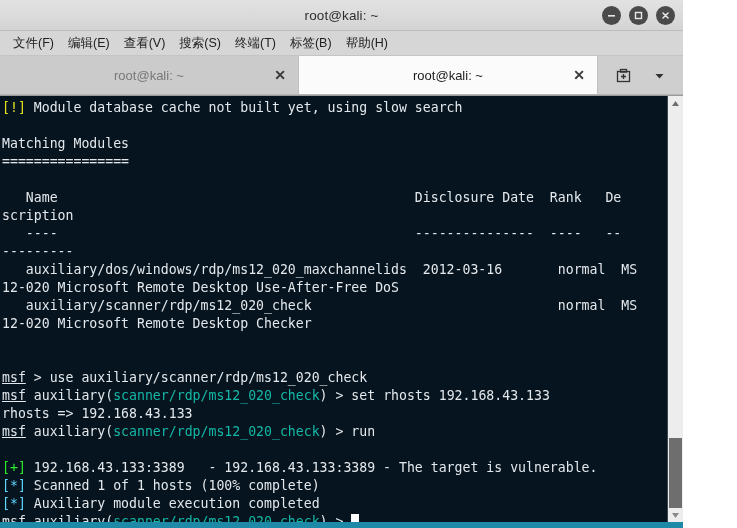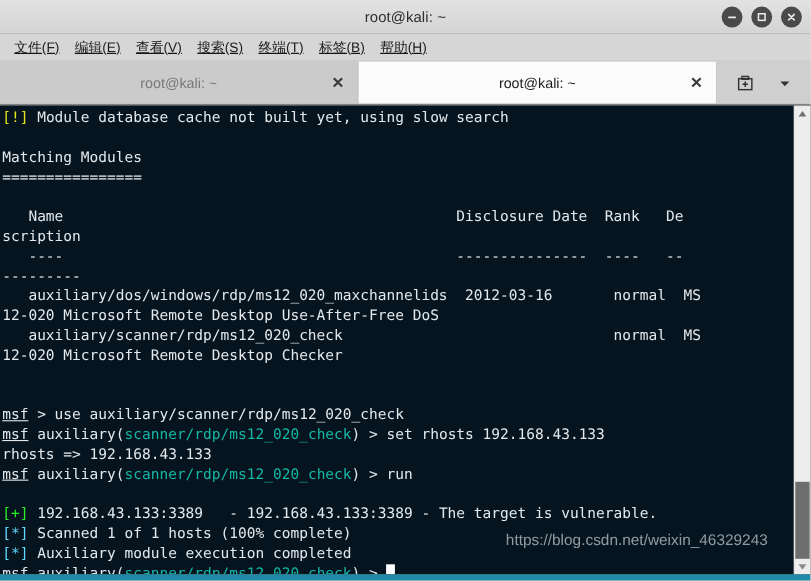--- a/index.html
+++ b/index.html
@@ -10,21 +10,21 @@
   }
   body {
     width: 737px;
     height: 528px;
     overflow: hidden;
     font-family: "Liberation Sans", sans-serif;
   }
 
   #window {
     position: relative;
-    width: 737px;
+    width: 683px;
     height: 528px;
     background: #d6d6d6;
     display: flex;
     flex-direction: column;
     overflow: hidden;
   }
 
   
   #titlebar {
     position: relative;
@@ -65,21 +65,20 @@
 
   
   #menubar {
     height: 24px;
     min-height: 24px;
     background: #d6d6d6;
     display: flex;
     align-items: center;
     padding-left: 6px;
     border-bottom: 1px solid #c4c4c4;
-    text-decoration: underline;
   }
   .menu-item {
     font-size: 12.5px;
     color: #202020;
     padding: 2px 7px;
     cursor: default;
     white-space: nowrap;
     font-family: "Liberation Sans", sans-serif;
   }
 
@@ -296,21 +295,20 @@
         <svg width="13" height="13" viewBox="0 0 13 13">
           <path d="M2.5 5 L6.5 9.5 L10.5 5 Z" fill="#333"></path>
         </svg>
       </div>
     </div>
   </div>
 
   <div id="terminal-wrap">
     <div id="terminal">
       <div id="term-text"><span class="ln"><span class="c-yellow">[!]</span><span class="c-white"> Module database cache not built yet, using slow search</span></span><span class="ln"><span class="c-white"></span></span><span class="ln"><span class="c-white">Matching Modules</span></span><span class="ln"><span class="c-white">================</span></span><span class="ln"><span class="c-white"></span></span><span class="ln"><span class="c-white">   Name                                             Disclosure Date  Rank   De</span></span><span class="ln"><span class="c-white">scription</span></span><span class="ln"><span class="c-white">   ----                                             ---------------  ----   --</span></span><span class="ln"><span class="c-white">---------</span></span><span class="ln"><span class="c-white">   auxiliary/dos/windows/rdp/ms12_020_maxchannelids  2012-03-16       normal  MS</span></span><span class="ln"><span class="c-white">12-020 Microsoft Remote Desktop Use-After-Free DoS</span></span><span class="ln"><span class="c-white">   auxiliary/scanner/rdp/ms12_020_check                               normal  MS</span></span><span class="ln"><span class="c-white">12-020 Microsoft Remote Desktop Checker</span></span><span class="ln"><span class="c-white"></span></span><span class="ln"><span class="c-white"></span></span><span class="ln"><span class="c-blue">msf</span><span class="c-white"> &gt; use auxiliary/scanner/rdp/ms12_020_check</span></span><span class="ln"><span class="c-blue">msf</span><span class="c-white"> auxiliary(</span><span class="c-red">scanner/rdp/ms12_020_check</span><span class="c-white">) &gt; set rhosts 192.168.43.133</span></span><span class="ln"><span class="c-white">rhosts =&gt; 192.168.43.133</span></span><span class="ln"><span class="c-blue">msf</span><span class="c-white"> auxiliary(</span><span class="c-red">scanner/rdp/ms12_020_check</span><span class="c-white">) &gt; run</span></span><span class="ln"><span class="c-white"></span></span><span class="ln"><span class="c-green">[+]</span><span class="c-white"> 192.168.43.133:3389   - 192.168.43.133:3389 - The target is vulnerable.</span></span><span class="ln"><span class="c-cyan">[*]</span><span class="c-white"> Scanned 1 of 1 hosts (100% complete)</span></span><span class="ln"><span class="c-cyan">[*]</span><span class="c-white"> Auxiliary module execution completed</span></span><span class="ln"><span class="c-blue">msf</span><span class="c-white"> auxiliary(</span><span class="c-red">scanner/rdp/ms12_020_check</span><span class="c-white">) &gt; </span><span class="cursor"></span></span></div>
-      <div id="watermark">https://blog.csdn.net/weixin_46329243</div>
     </div>
 
     <div id="scrollbar">
       <div class="sb-arrow">
         <svg width="9" height="7" viewBox="0 0 9 7">
           <path d="M4.5 1 L8 6 L1 6 Z" fill="#6e6e6e"></path>
         </svg>
       </div>
       <div class="sb-track">
         <div id="sb-thumb" style="top: 82.5%;"></div>

